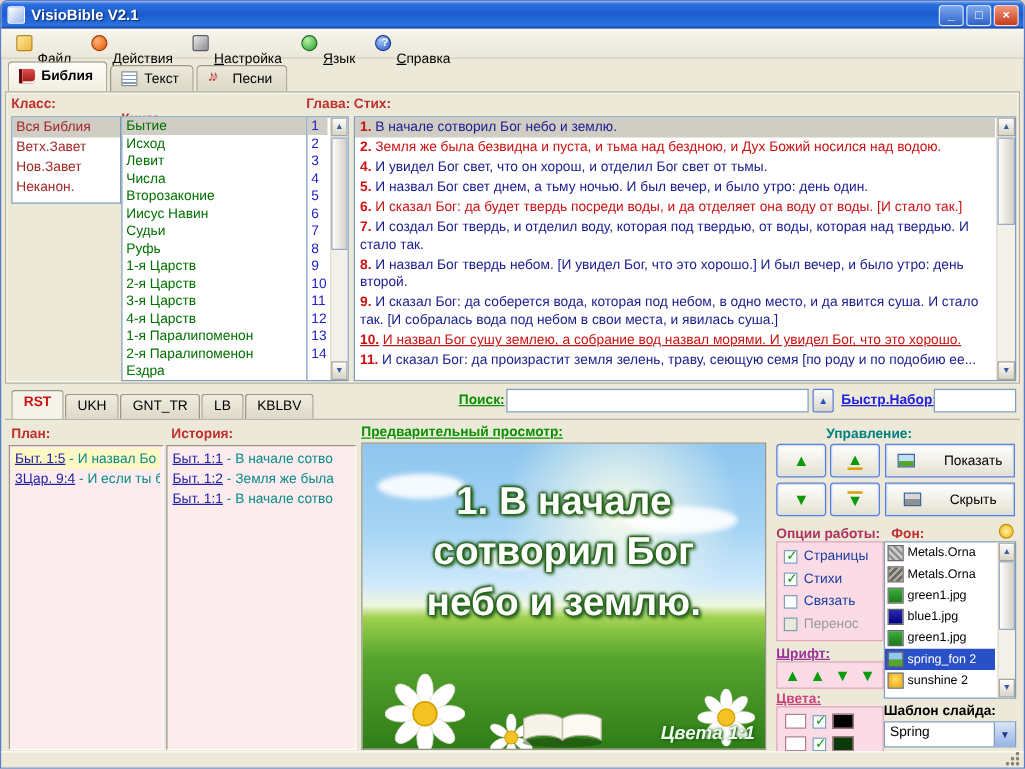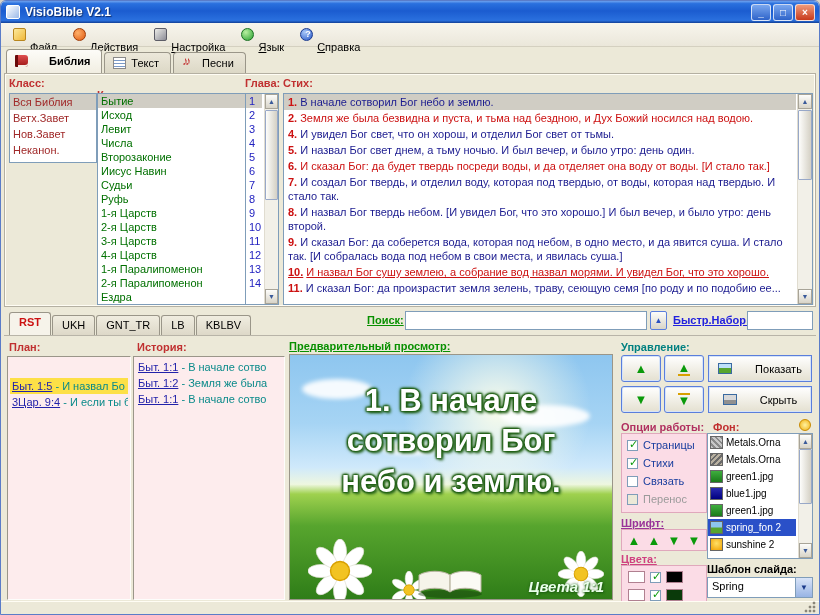--- a/index.html
+++ b/index.html
@@ -33,35 +33,35 @@
   .mi-language .menu-icon{background:radial-gradient(circle at 35% 30%,#b8f0a0,#28a030);border:1px solid #187020;border-radius:50%;}
   .mi-help .menu-icon{background:radial-gradient(circle at 35% 30%,#a8c8f8,#2858c8);border:1px solid #1a3a90;border-radius:50%;position:relative;}
   .mi-help .menu-icon::after{content:"?";color:#fff;font-size:9px;font-weight:bold;position:absolute;left:4px;top:0px;}
   .menu-label{display:inline-block;margin-top:24px;}
   .menu-label::first-letter{text-decoration:underline;}
   
   .tabstrip{position:absolute;left:0;top:46px;width:818px;height:26px;padding-left:5px;display:flex;align-items:flex-end;}
   .main-tab{display:flex;align-items:center;padding:3px 11px 4px 8px;margin-right:2px;
     border:1px solid #9a9689;border-bottom:none;border-radius:4px 4px 0 0;
     background:linear-gradient(#ece8da,#dcd8c6);height:21px;}
-  .main-tab.active{background:linear-gradient(#fdfcf8,#f1eee2);height:24px;font-weight:bold;gap:16px;}
+  .main-tab.active{background:linear-gradient(#fdfcf8,#f1eee2);height:24px;font-weight:bold;}
   .tab-icon{width:13px;height:12px;display:inline-block;margin-right:5px;}
   .icon-bible{background:linear-gradient(#e05050,#9a1212);border-left:3px solid #6a0a0a;
     border-radius:1px 3px 3px 1px;box-shadow:inset 0 -2px 0 #f5f0e8;}
   .icon-text{background:#fff;border:1px solid #8a8a8a;
     background-image:repeating-linear-gradient(180deg,transparent 0 2px,#7a9ac8 2px 3px);}
   .icon-songs{position:relative;width:15px;}
   .icon-songs::after{content:"♪♪";color:#c23030;font-size:12px;letter-spacing:-3px;position:absolute;left:0;top:-3px;}
   
   .main-panel{position:absolute;left:3px;top:72px;width:812px;height:234px;
     border:1px solid #b4b0a2;box-shadow:inset 0 0 0 1px #fffdf4;background:#ece9d8;}
   .lbl{position:absolute;font-weight:bold;}
   .lbl-red{color:#c03030;}
   .lbl-green{color:#089000;text-decoration:underline;}
-  .lbl-teal{color:#008080;}
+  .lbl-teal{color:#008080;margin-left:40px;}
   .lbl-purple{color:#993399;text-decoration:underline;}
   .lbl-pink{color:#d04080;text-decoration:underline;}
   .lbl-blue{color:#2222dd;text-decoration:underline;}
   .listbox{position:absolute;background:#fff;border:1px solid #7f9db9;overflow:hidden;}
   .lb-row{height:16px;line-height:16px;padding:0 3px;white-space:nowrap;overflow:hidden;}
   .lb-row.selected{background:#d0cdc4;}
   .class-list .lb-row{color:#a02828;}
   .book-list .lb-row{color:#007000;height:14px;line-height:14px;}
   .chapter-list .lb-row{color:#2222c0;height:14px;line-height:14px;padding:0 3px;}
   .pad-sb{padding-right:16px;}
@@ -91,21 +91,21 @@
   .txt-input{position:absolute;height:19px;border:1px solid #7f9db9;background:#fff;
     font-family:inherit;font-size:11px;padding:1px 3px;}
   .up-btn{position:absolute;left:649px;top:310px;width:17px;height:19px;
     background:linear-gradient(#fdfdfb,#d8d4c8);border:1px solid #5a7edc;border-radius:2px;
     color:#2a50c0;font-size:8px;text-align:center;line-height:17px;}
   .up-btn::after{content:"▲";}
   
   .panel-pink{position:absolute;background:#fdeced;border:1px solid #a8a498;
     border-color:#9a9689 #fdfdfb #fdfdfb #9a9689;padding:2px;}
   .ph-row{height:16px;line-height:16px;white-space:nowrap;overflow:hidden;padding:0 2px;}
-  .ph-row.selected{background:#fde047;margin-top:19px;}
+  .ph-row.selected{background:#fef9c3;}
   .ref{color:#2222aa;text-decoration:underline;}
   .ph-text{color:#0a8a8a;}
   
   .slide{position:absolute;left:288px;top:353px;width:324px;height:246px;border:1px solid #9a9689;overflow:hidden;
     background:linear-gradient(180deg,#8ec6ef 0%,#a6d4f4 28%,#cfe9fb 46%,#eef7e0 53%,#9fd14e 57%,#57a52e 70%,#2f7d18 100%);}
   .sun{position:absolute;top:-40px;right:20px;width:190px;height:190px;
     background:radial-gradient(circle,rgba(255,255,235,.95),rgba(255,255,235,0) 70%);}
   .cloud{position:absolute;background:rgba(255,255,255,.9);border-radius:50%;filter:blur(2px);}
   .c1{left:12px;top:24px;width:70px;height:20px;}
   .c2{left:210px;top:50px;width:90px;height:22px;}

